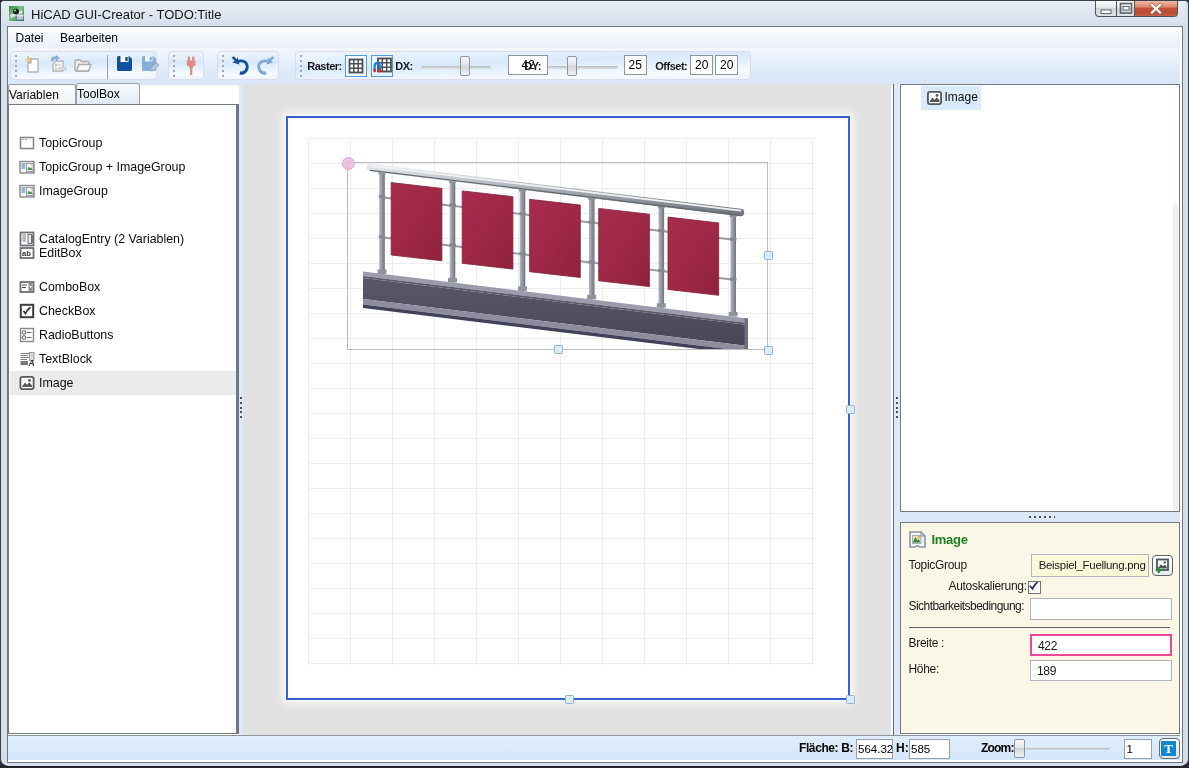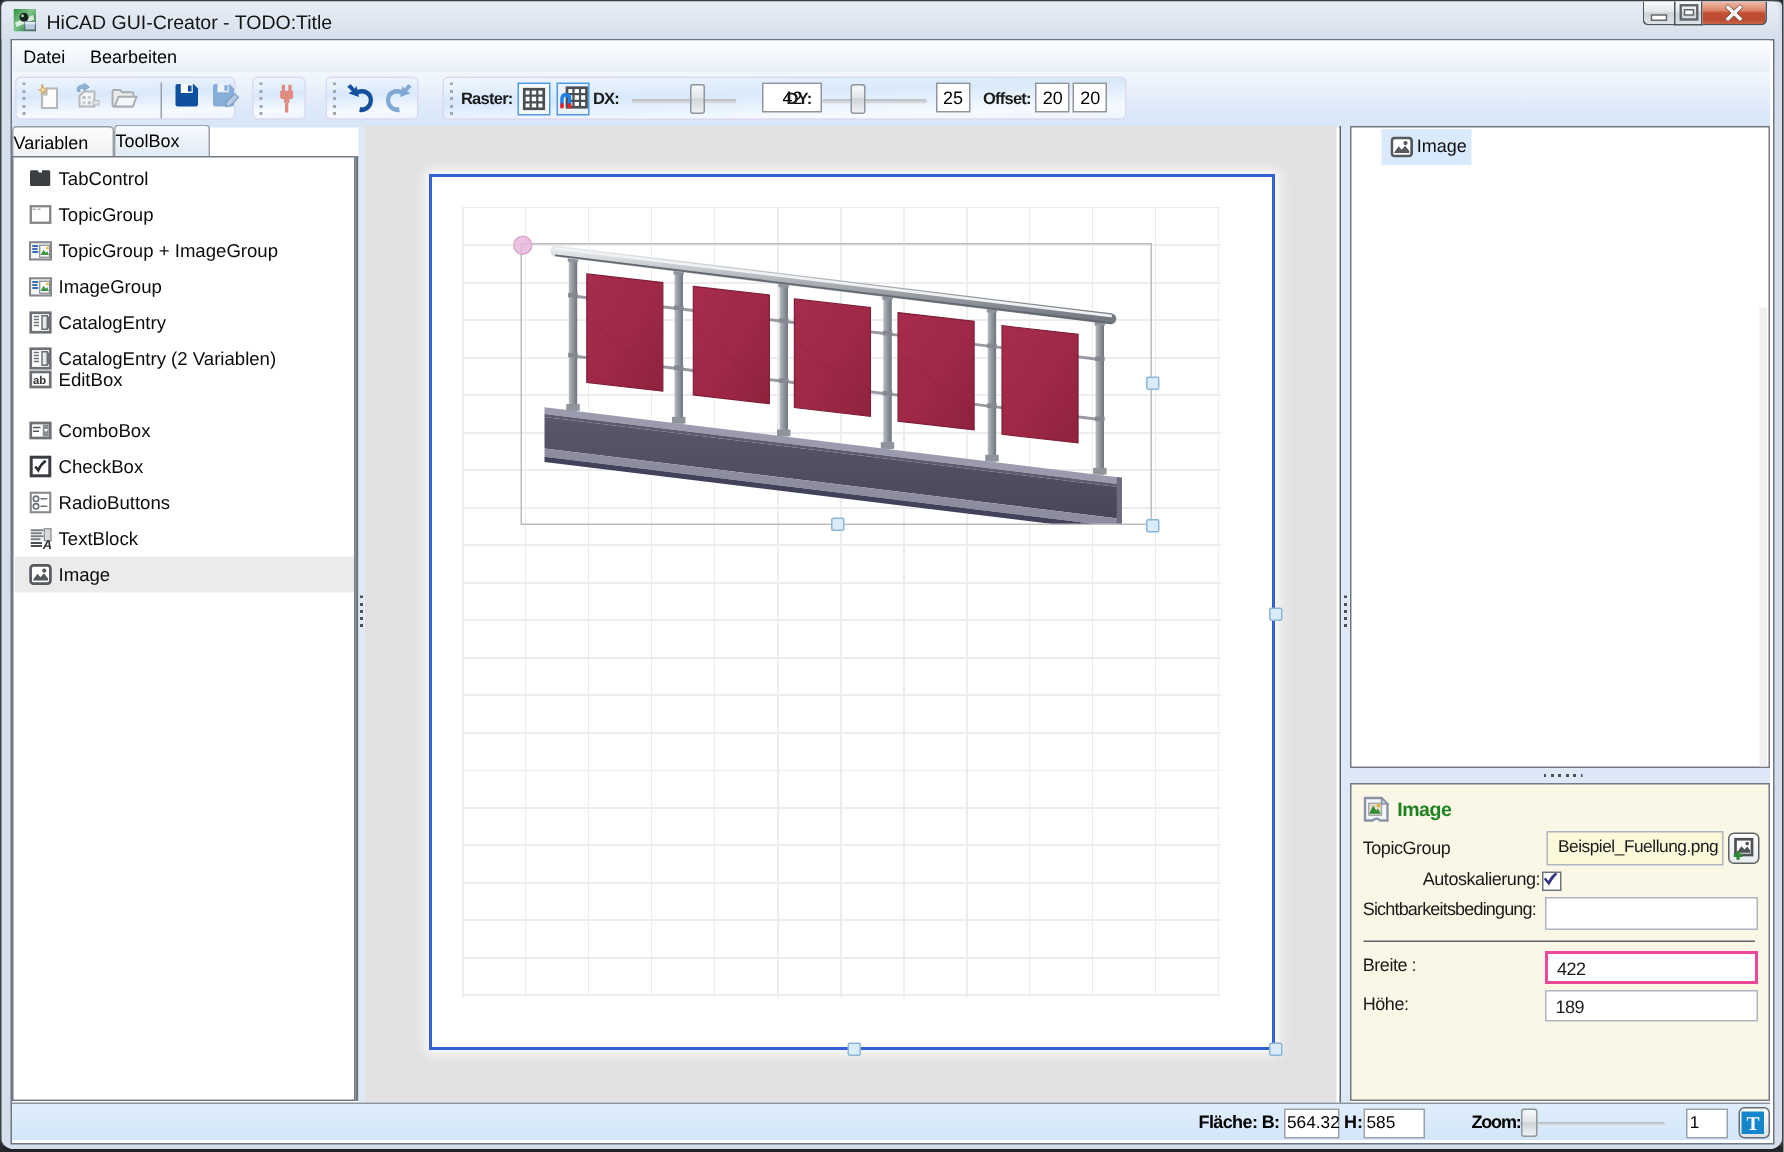--- a/index.html
+++ b/index.html
@@ -165,26 +165,20 @@
         <div class="tbox" style="left:394px;width:23px;">20</div>
         <div class="tbox" style="left:419px;width:23px;">20</div>
       </div>
     </div>
 
     <div class="abs" style="left:0;top:57px;width:68px;height:20px;background:linear-gradient(#fdfdfd,#eff1f3);border:1px solid #9aa0a8;border-bottom:none;border-radius:3px 3px 0 0;box-sizing:border-box;font-size:12px;line-height:20px;">Variablen</div>
     <div class="abs" style="left:68px;top:55.5px;width:64px;height:22px;background:linear-gradient(#f6fafd,#dfeaf5);border:1px solid #9aa0a8;border-bottom:none;border-radius:3px 3px 0 0;box-sizing:border-box;font-size:12px;line-height:21px;">ToolBox</div>
 
     <div id="leftpanel" class="abs" style="left:0;top:76.5px;width:229px;height:630px;background:#fff;border:1px solid #737a84;box-sizing:border-box;">
       <div class="abs" style="left:1px;top:266.5px;width:226px;height:24px;background:#ebebeb;"></div>
-      <div class="li" style="top:2.5px;">
-          <svg width="16" height="16" viewBox="0 0 16 16">
-            <path d="M1 3.5 Q1 2.5 2 2.5 L6 2.5 L7 4 L9 4 L9 2.5 L13.5 2.5 Q14.5 2.5 14.5 3.5 L14.5 12 Q14.5 13 13.5 13 L2 13 Q1 13 1 12 Z" fill="#3a3f44"></path>
-          </svg>
-          <span>TabControl</span>
-        </div>
       <div class="li" style="top:26.5px;">
           <svg width="16" height="16" viewBox="0 0 16 16">
             <rect x="1.5" y="2.5" width="13" height="11" fill="#fff" stroke="#85898e" stroke-width="1.6"></rect>
             <path d="M2.5 4.5 L5 4.5 M6 4.5 L8 4.5" stroke="#b0b4b8" stroke-width="1"></path>
           </svg>
           <span>TopicGroup</span>
         </div>
       <div class="li" style="top:50.5px;">
           <svg width="16" height="16" viewBox="0 0 16 16">
             <rect x="1" y="2.5" width="14" height="11.5" fill="#f4f5f6" stroke="#85898e" stroke-width="1.4"></rect>
@@ -197,29 +191,20 @@
         </div>
       <div class="li" style="top:74.5px;">
           <svg width="16" height="16" viewBox="0 0 16 16">
             <rect x="1" y="2.5" width="14" height="11.5" fill="#f4f5f6" stroke="#85898e" stroke-width="1.4"></rect>
             <path d="M2.5 5 H6.5 M2.5 7 H6 M2.5 9 H6.5" stroke="#3d6fb4" stroke-width="1.2"></path>
             <rect x="7.5" y="4.5" width="6.5" height="8" fill="#fff" stroke="#85898e" stroke-width="0.8"></rect>
             <path d="M8 11 L10 7.5 L11.5 9.5 L12.5 8.3 L13.6 11 Z" fill="#3c9a45"></path>
             <circle cx="12.6" cy="6.3" r="1" fill="#e8c44a"></circle>
           </svg>
           <span>ImageGroup</span>
-        </div>
-      <div class="li" style="top:98.5px;">
-          <svg width="16" height="16" viewBox="0 0 16 16">
-            <rect x="1.5" y="1.5" width="13" height="13" fill="#fff" stroke="#6d7176" stroke-width="1.8"></rect>
-            <path d="M3.5 4 H7 M3.5 6 H7 M3.5 8 H7 M3.5 10 H7" stroke="#6d7176" stroke-width="1.1"></path>
-            <rect x="9" y="3.5" width="3.5" height="9" fill="#e8e9ea" stroke="#6d7176" stroke-width="1"></rect>
-            <path d="M13.5 4 V12" stroke="#6d7176" stroke-width="1.4"></path>
-          </svg>
-          <span>CatalogEntry</span>
         </div>
       <div class="li" style="top:122.5px;">
           <svg width="16" height="16" viewBox="0 0 16 16">
             <rect x="1.5" y="1.5" width="13" height="13" fill="#fff" stroke="#6d7176" stroke-width="1.8"></rect>
             <path d="M3.5 4 H7 M3.5 6 H7 M3.5 8 H7 M3.5 10 H7" stroke="#6d7176" stroke-width="1.1"></path>
             <rect x="9" y="3.5" width="3.5" height="9" fill="#e8e9ea" stroke="#6d7176" stroke-width="1"></rect>
             <path d="M13.5 4 V12" stroke="#6d7176" stroke-width="1.4"></path>
           </svg>
           <span>CatalogEntry (2 Variablen)</span>
         </div>

